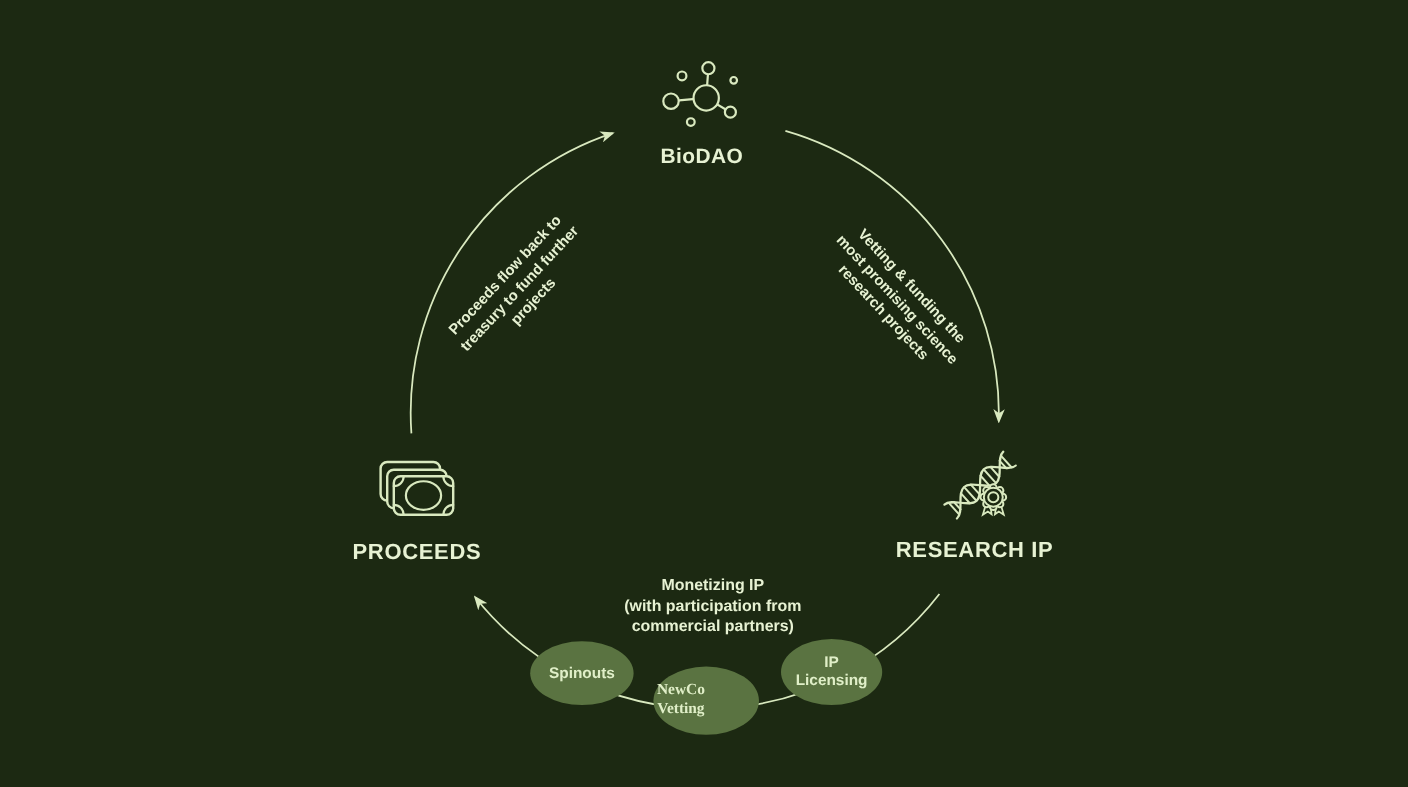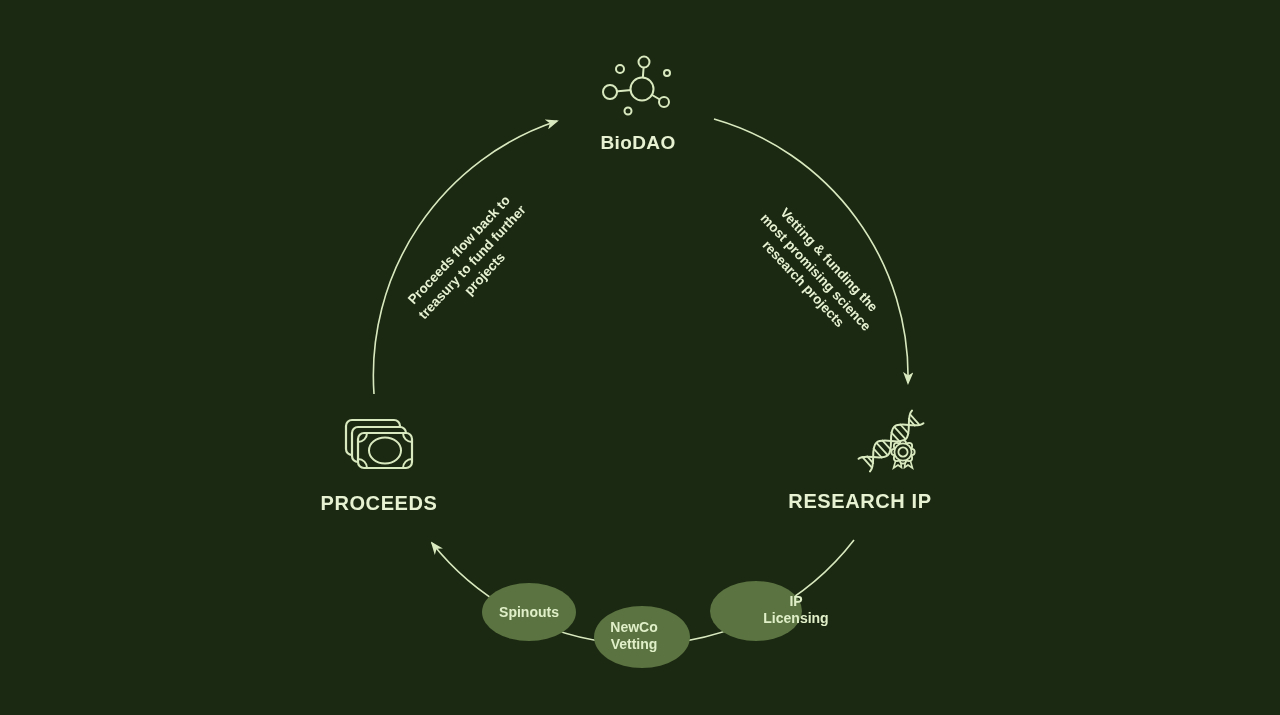--- a/index.html
+++ b/index.html
@@ -93,39 +93,44 @@
       </g>
     </g>
 
     <ellipse class="bubble" cx="529" cy="612" rx="47" ry="29"></ellipse>
     <ellipse class="bubble" cx="642" cy="637" rx="48" ry="31"></ellipse>
     <ellipse class="bubble" cx="756" cy="611" rx="46" ry="30"></ellipse>
   </svg>
 
   <div class="label node-label biodao-size" style="left:638px; top:143px;">BioDAO</div>
   <div class="label node-label" style="left:379px; top:503px;">PROCEEDS</div>
-  <div class="label node-label" style="left:860px; top:501px;">RESEARCH IP</div>
+  <div class="label node-label" style="left:886px; top:501px;">RESEARCH IP</div>
 
   <div class="label edge-label rot-left" style="left:472px; top:262px;">
     <div>Proceeds flow back to</div>
     <div>treasury to fund further</div>
     <div>projects</div>
   </div>
   <div class="label edge-label rot-right" style="left:816px; top:272px;">
     <div>Vetting &amp; funding the</div>
     <div>most promising science</div>
     <div>research projects</div>
   </div>
 
+  <div class="label monetizing-label" style="left:648px; top:551px;">
+    <div>Monetizing IP</div>
+    <div>(with participation from</div>
+    <div>commercial partners)</div>
+  </div>
 
   <div class="label bubble-label" style="left:529px; top:612px;">
     <div>Spinouts</div>
   </div>
-  <div class="label bubble-label" style="left:634px; top:636px;">
+  <div class="label bubble-label" style="left:619px; top:636px;font-family:Liberation Serif, serif;">
     <div>NewCo</div>
     <div>Vetting</div>
   </div>
-  <div class="label bubble-label" style="left:756px; top:610px;margin-left:40px;">
+  <div class="label bubble-label" style="left:756px; top:610px;">
     <div>IP</div>
     <div>Licensing</div>
   </div>
 
 </div>
 
 </body></html>

